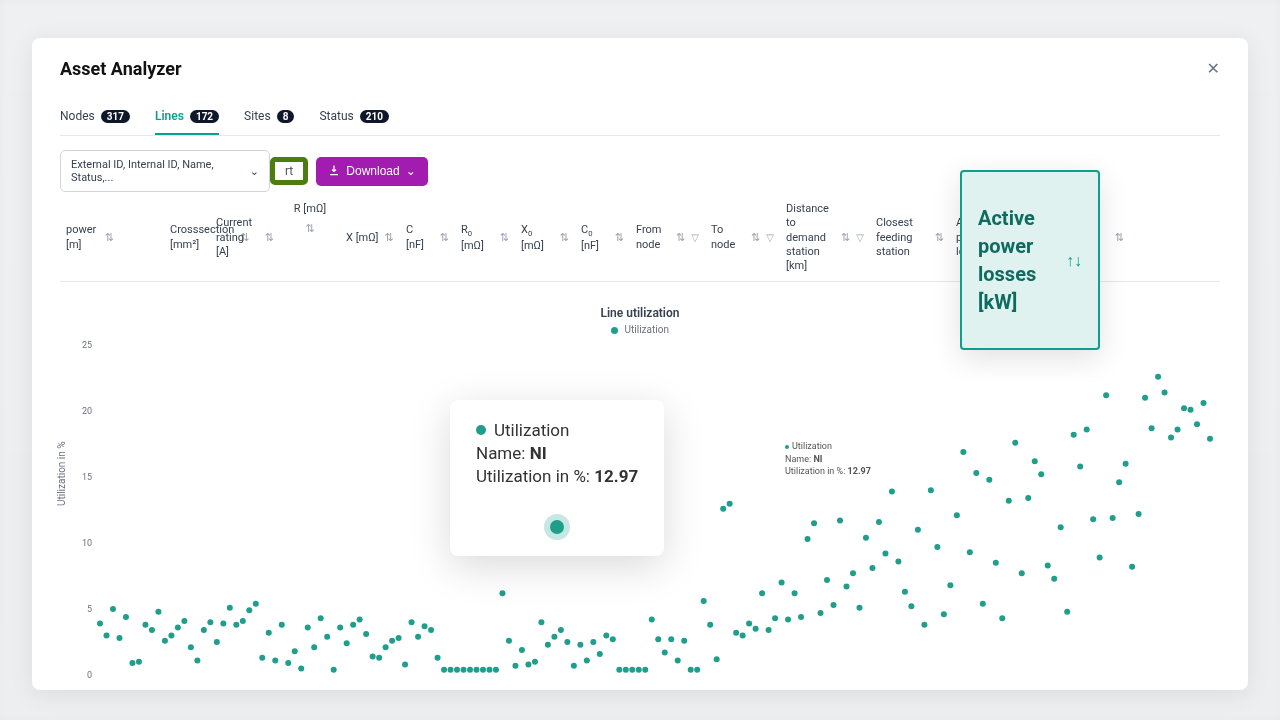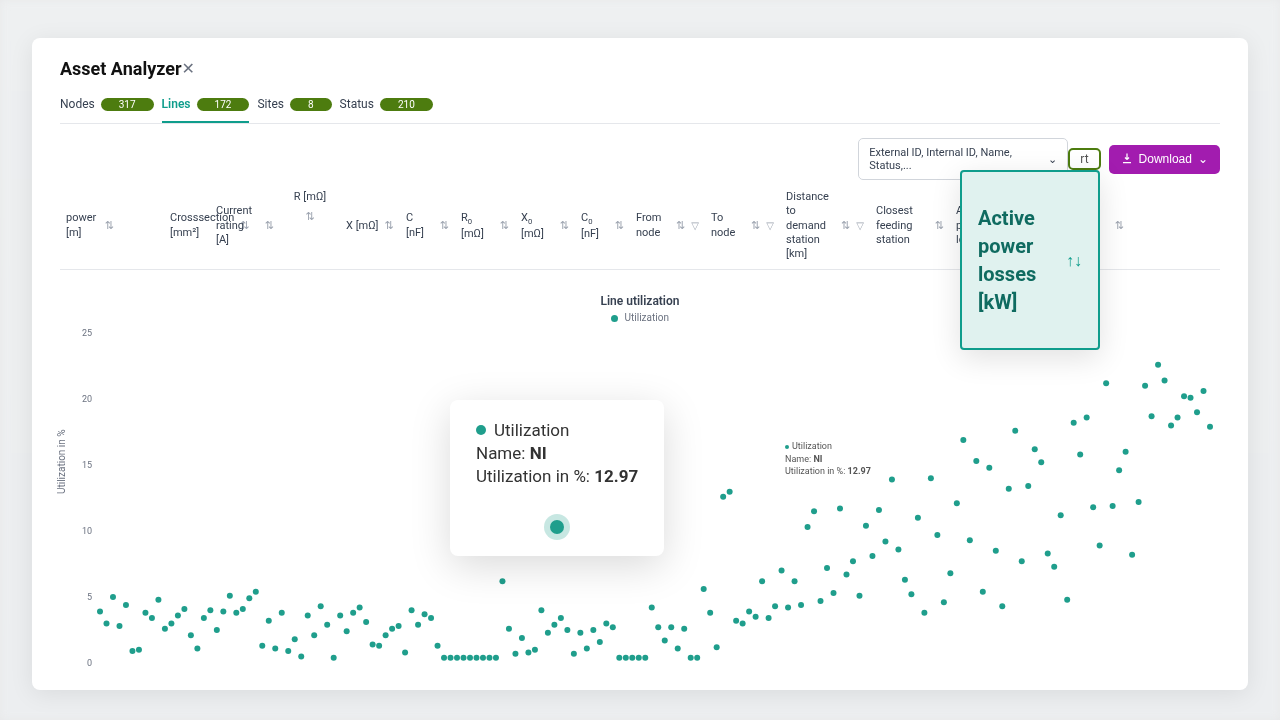--- a/index.html
+++ b/index.html
@@ -18,31 +18,31 @@
   }
   .modal {
     position: absolute;
     top: 38px; left: 32px; right: 32px; bottom: 30px;
     background: #fff;
     border-radius: 8px;
     box-shadow: 0 4px 24px rgba(0,0,0,0.08);
     padding: 20px 28px;
     overflow: hidden;
   }
-  .modal-header { display:flex; justify-content:flex-start; align-items:center; margin-bottom:12px;}
+  .modal-header { display:flex; justify-content:space-between; align-items:center; margin-bottom:24px;}
   .modal-title { font-size: 18px; font-weight: 700; color:#111; }
   .close-x { color:#6b7280; cursor:pointer; font-size:16px; }
-  .tabs { display:flex; gap:8px; border-bottom:1px solid #e5e7eb; margin-bottom:14px; }
+  .tabs { display:flex; gap:25px; border-bottom:1px solid #e5e7eb; margin-bottom:14px; }
   .tab { display:flex; align-items:center; gap:6px; padding:6px 0 10px 0; font-size:12px; color:#374151; cursor:pointer; border-bottom:2px solid transparent;}
   .tab.active { color:#0f9d8c; border-bottom-color:#0f9d8c; font-weight:600;}
-  .badge { background:#4d7c0f; color:#fff; border-radius:10px; font-size:10px; padding:1px 18px; font-weight:400;}
-  .toolbar { display:flex; justify-content:flex-end; align-items:center; margin-bottom:10px;}
+  .badge { background:#0f172a; color:#fff; border-radius:10px; font-size:10px; padding:1px 6px; font-weight:700;}
+  .toolbar { display:flex; justify-content:flex-start; align-items:center; margin-bottom:10px;}
   .select-box { display:flex; align-items:center; justify-content:space-between; width:210px; border:1px solid #d1d5db; border-radius:5px; padding:7px 10px; font-size:11px; color:#374151; cursor:pointer;}
   .dl-btn { background:#a21caf; color:#fff; border:none; border-radius:5px; font-size:12px; padding:7px 12px; display:flex; align-items:center; gap:6px; cursor:pointer; font-weight:500;}
-  .ghost-btn { border:2px solid #4d7c0f; background:#fff; border-radius:5px; padding:2px 10px; font-size:12px; color:#555; margin-right:8px;}
+  .ghost-btn { border:5px solid #4d7c0f; background:#fff; border-radius:5px; padding:2px 10px; font-size:12px; color:#555; margin-right:8px;}
   .headers { display:flex; gap:0; border-bottom:1px solid #e5e7eb; padding-bottom:8px; overflow:hidden;}
   .col { font-size:11px; color:#374151; display:flex; align-items:center; gap:6px; padding:0 6px; flex-shrink:0;}
   .col .sort { color:#9ca3af; font-size:11px; cursor:pointer;}
   .col .filter { color:#9ca3af; font-size:10px; cursor:pointer;}
   .chart-area { position:relative; margin-top:24px; }
   .chart-title { text-align:center; font-size:12px; font-weight:600; color:#374151;}
   .legend { text-align:center; font-size:10px; color:#6b7280; margin-top:4px;}
   .legend-dot { display:inline-block; width:7px; height:7px; border-radius:50%; background:#1f9e8c; margin-right:4px; vertical-align:middle;}
   #scatter { width:100%; height:360px; display:block;}
   .y-label { position:absolute; left:-4px; top:200px; transform:rotate(-90deg); transform-origin:left top; font-size:10px; color:#6b7280;}

